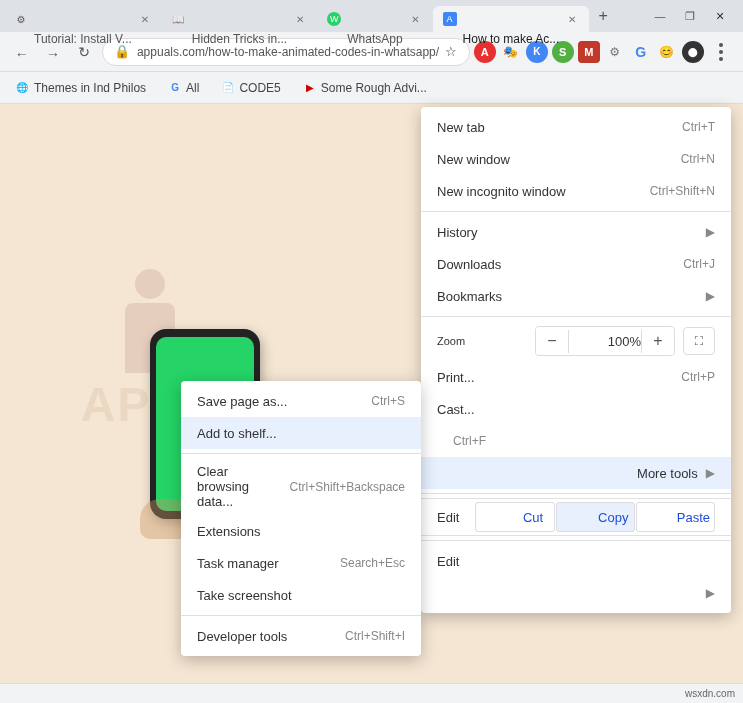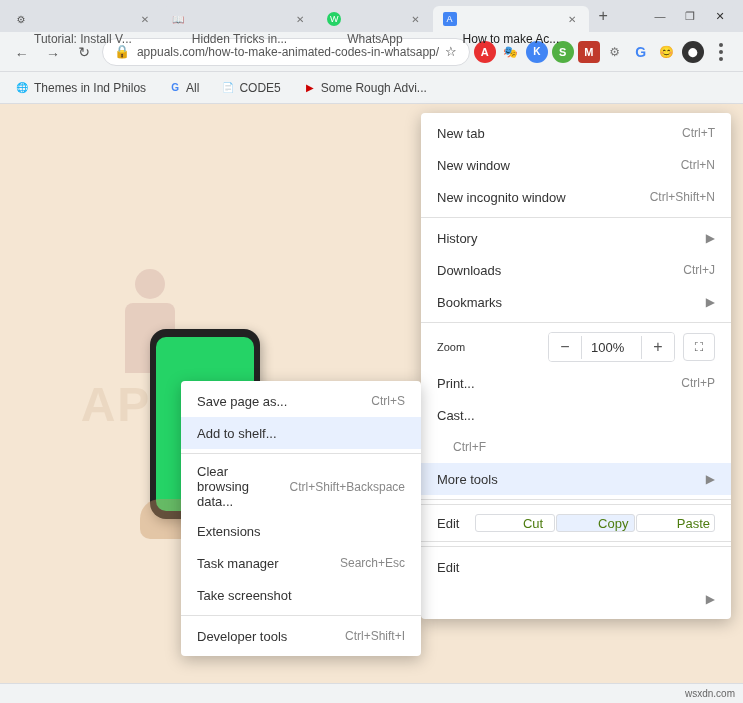--- a/index.html
+++ b/index.html
@@ -214,21 +214,21 @@
       top: 104px;
       left: 0;
       right: 0;
       bottom: 0;
       pointer-events: none;
     }
 
     
     .chrome-menu {
       position: absolute;
-      top: 9px;
+      top: 3px;
       right: 12px;
       width: 310px;
       background: #fff;
       border-radius: 4px;
       box-shadow: 0 4px 16px rgba(0,0,0,0.25);
       pointer-events: all;
       padding: 4px 0;
       z-index: 100;
     }
     .menu-item {
@@ -287,27 +287,27 @@
       border: none;
       background: #fff;
       cursor: pointer;
       font-size: 16px;
       color: #555;
       display: flex;
       align-items: center;
       justify-content: center;
     }
     .zoom-value {
-      width: 61px;
-      text-align: left;
+      width: 74px;
+      text-align: right;
       font-size: 13px;
       color: #333;
       border-left: 1px solid #dadce0;
       border-right: 1px solid #dadce0;
-      padding: 4px 9px;
+      padding: 4px 0;
       cursor: pointer;
     }
     .zoom-fullscreen {
       width: 32px;
       height: 28px;
       border: none;
       background: #fff;
       cursor: pointer;
       display: flex;
       align-items: center;
@@ -331,26 +331,26 @@
       color: #333;
       margin-right: 16px;
     }
     .edit-buttons {
       display: flex;
       gap: 1px;
       flex: 1;
     }
     .edit-btn {
       flex: 1;
-      height: 18px;
+      height: 30px;
       border: 1px solid #dadce0;
       background: #fff;
       cursor: pointer;
       font-size: 13px;
-      color: #4d7c0f;
+      color: #1d4ed8;
       border-radius: 3px;
       padding-left: 36px;
     }
 
     
     .more-tools-menu {
       position: absolute;
       top: 277px;
       right: 322px;
       width: 240px;
@@ -593,21 +593,21 @@
     </div>
 
     <div class="menu-item">
       <span class="menu-item-label">Cast...</span>
     </div>
 
     <div class="menu-item">
       <span class="menu-item-shortcut">Ctrl+F</span>
     </div>
 
-    <div class="menu-item" style="background:#e8f0fe;">
+    <div class="menu-item" style="background:#e8f0fe;text-align:right;">
       <span class="menu-item-label">More tools</span>
       <span class="menu-item-arrow">▶</span>
     </div>
 
     <div class="menu-divider"></div>
 
     <div class="edit-row">
       <span class="edit-label">Edit</span>
       <div class="edit-buttons">
         <button class="edit-btn">Cut</button>

